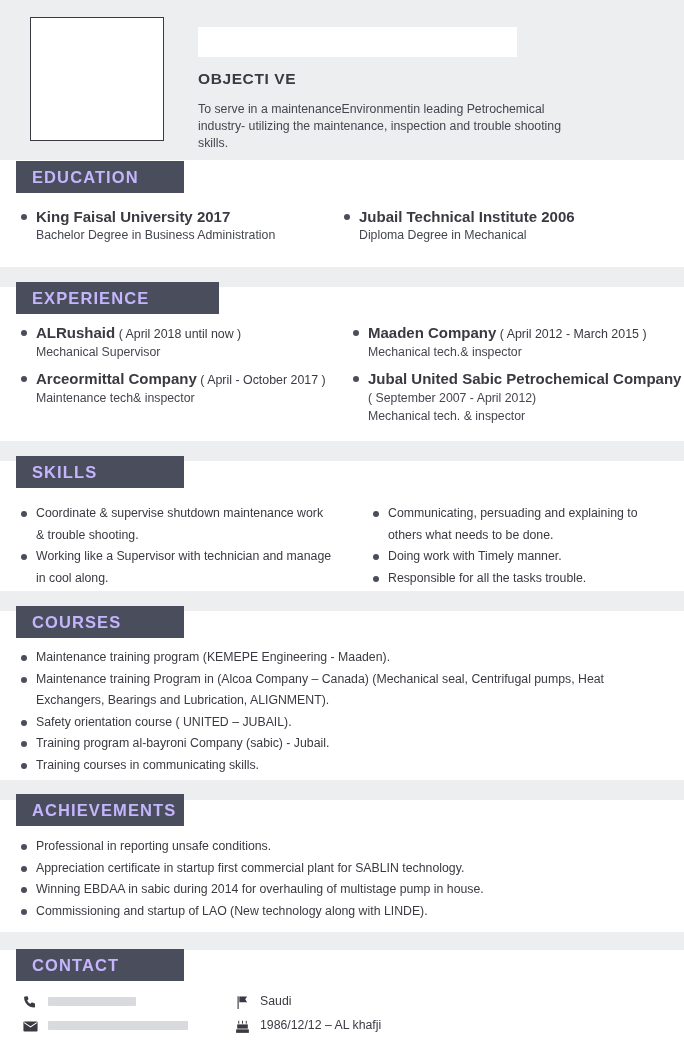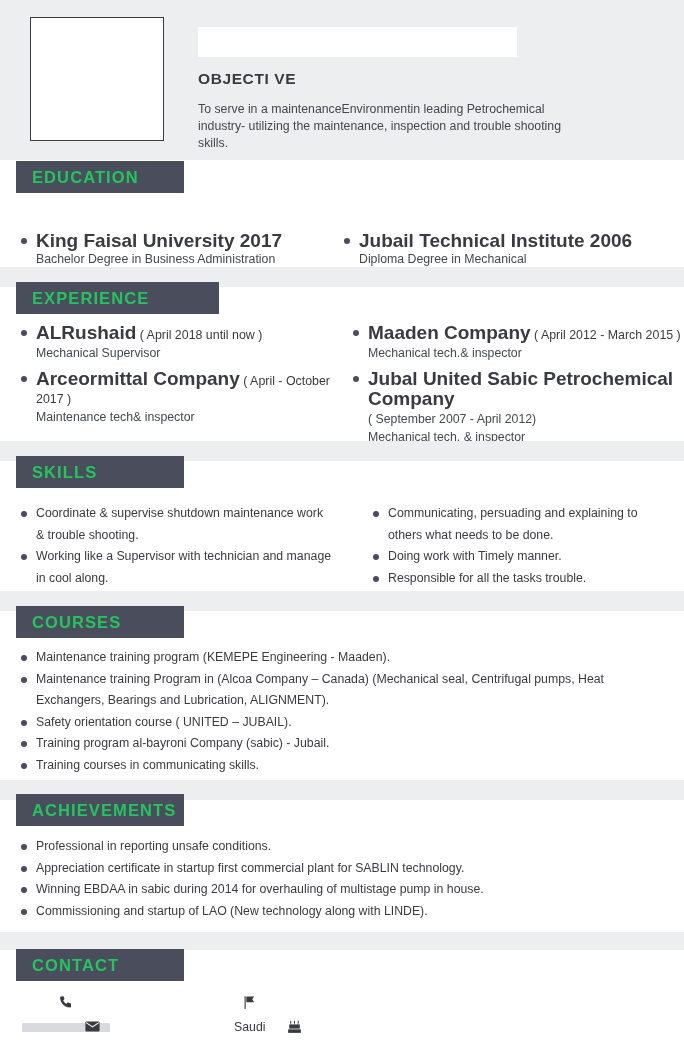--- a/index.html
+++ b/index.html
@@ -25,21 +25,21 @@
     width: 684px;
     background: #eceef0;
   }
 
   
   .sec-head {
     position: absolute;
     left: 16px;
     height: 32px;
     background: #4a4e5c;
-    color: #22c55e;
+    color: #c4b5fd;
     display: flex;
     align-items: center;
     padding: 0 16px;
     font-size: 16.5px;
     font-weight: bold;
     letter-spacing: 1.1px;
   }
 
   
   .photo {
@@ -91,21 +91,21 @@
   }
   .bullet-row::before {
     content: "";
     position: absolute;
     left: 1px;
     top: 6px;
     width: 6px; height: 6px;
     border-radius: 50%;
     background: #4a4e5c;
   }
-  .bold { font-weight: bold; font-size: 19px; margin-top: 24px; }
+  .bold { font-weight: bold; font-size: 15px; }
   .sub {
     padding-left: 16px;
     font-size: 12.3px;
     line-height: 18px;
     color: #44474f;
   }
   .li {
     position: relative;
     padding-left: 16px;
     font-size: 12.3px;
@@ -125,23 +125,21 @@
     padding-left: 16px;
     font-size: 12.3px;
     line-height: 21.5px;
   }
 
   
   .contact-item {
     position: absolute;
     font-size: 12.3px;
     display: flex;
-    align-items: center;
     gap: 9px;
-    flex-direction: column;
   }
   .redacted {
     display: inline-block;
     height: 9px;
     background: #d8dade;
     border-radius: 1px;
     vertical-align: middle;
   }
   .ic { width: 17px; height: 17px; display: inline-block; flex: 0 0 17px; }
   .ic svg { display: block; }

